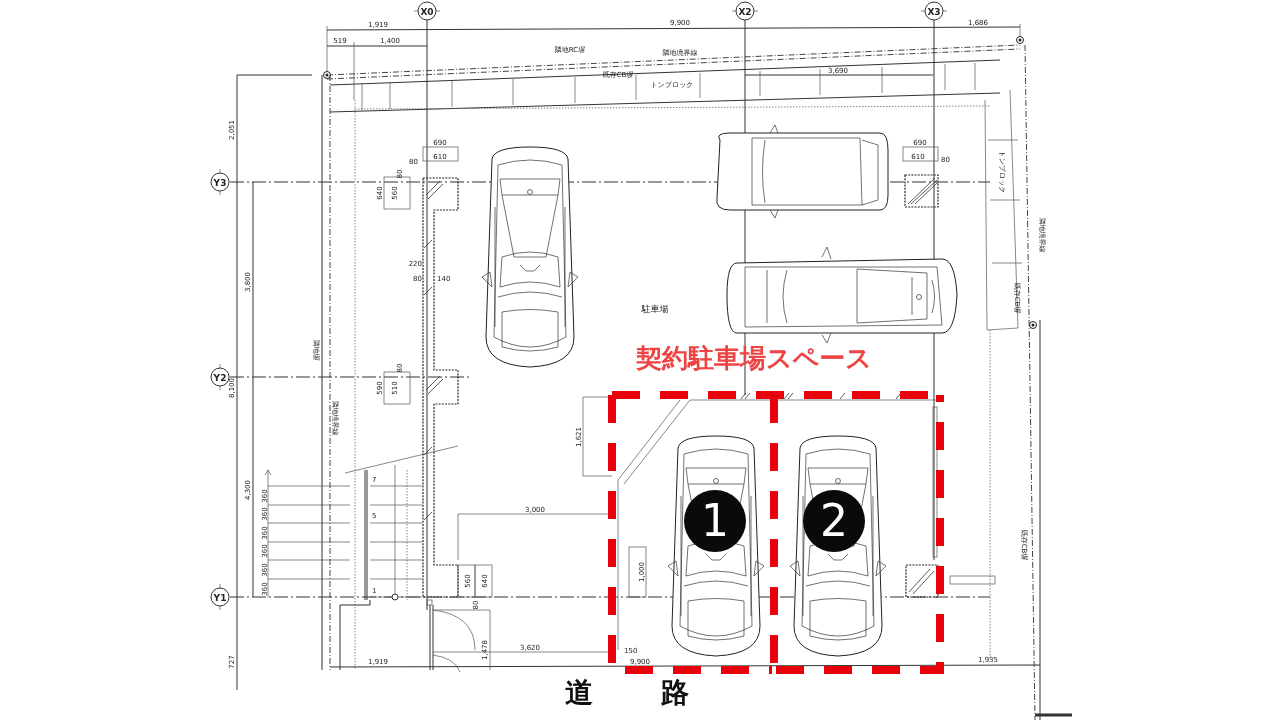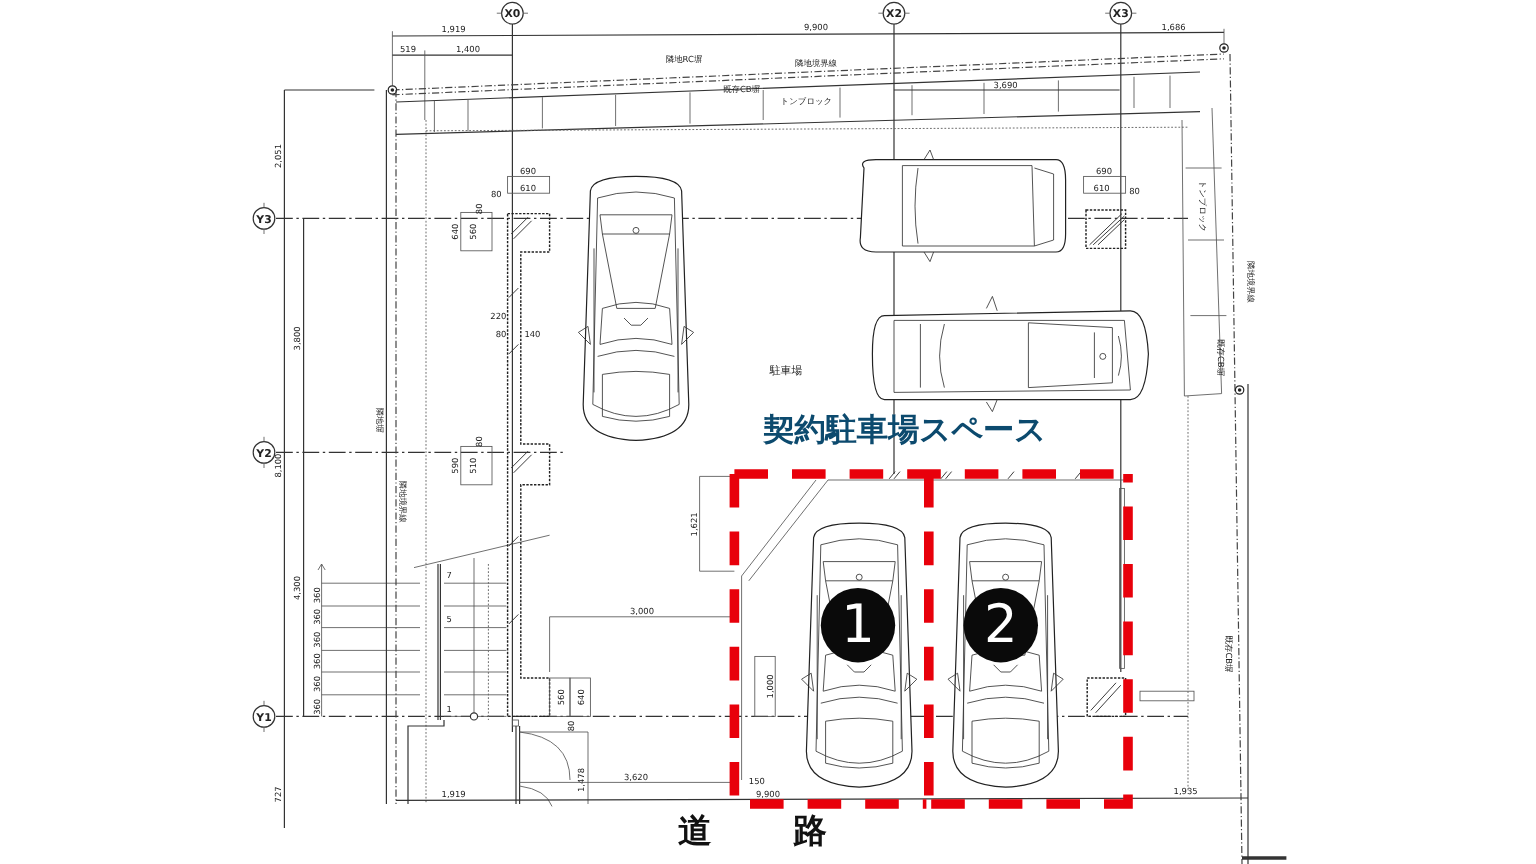--- a/index.html
+++ b/index.html
@@ -10,21 +10,21 @@
   .ln { stroke:#333; stroke-width:1; fill:none; }
   .thin { stroke:#555; stroke-width:0.7; fill:none; }
   .dash { stroke:#444; stroke-width:1; fill:none; stroke-dasharray:6 2 1 2; }
   .dot { stroke:#666; stroke-width:0.8; fill:none; stroke-dasharray:1.5 1.5; }
   .grid { stroke:#333; stroke-width:1; fill:none; stroke-dasharray:14 3 2 3; }
   .wall { stroke:#222; stroke-width:1.2; fill:none; stroke-dasharray:2 1.2; }
   .hatch { stroke:#333; stroke-width:0.8; }
   .red { stroke:#e8000b; stroke-width:8; fill:none; stroke-dasharray:28 20; }
   .car { stroke:#222; stroke-width:1; fill:#fff; }
   .carin { stroke:#333; stroke-width:0.7; fill:none; }
-  .title-red { position:absolute; left:636px; top:341px; color:#0c4a6e; font-family:"DejaVu Sans", sans-serif; font-weight:bold; font-size:26px; letter-spacing:0px; white-space:nowrap; }
+  .title-red { position:absolute; left:636px; top:341px; color:#ef4444; font-family:"DejaVu Sans", sans-serif; font-weight:bold; font-size:26px; letter-spacing:0px; white-space:nowrap; }
   .road { position:absolute; top:674px; font-family:"DejaVu Sans", sans-serif; font-weight:bold; font-size:28px; color:#111; }
   .badge { position:absolute; width:62px; height:62px; border-radius:50%; background:#0a0a0a; color:#fff; font-family:"DejaVu Sans", sans-serif; font-size:44px; line-height:62px; text-align:center; }
   .gridbubble { font-family:"DejaVu Sans", sans-serif; font-size:9px; font-weight:bold; fill:#222; }
 </style>
 </head>
 <body>
 
 <div id="stage">
 <svg width="1280" height="720" viewBox="0 0 1280 720" xmlns="http://www.w3.org/2000/svg">
 

